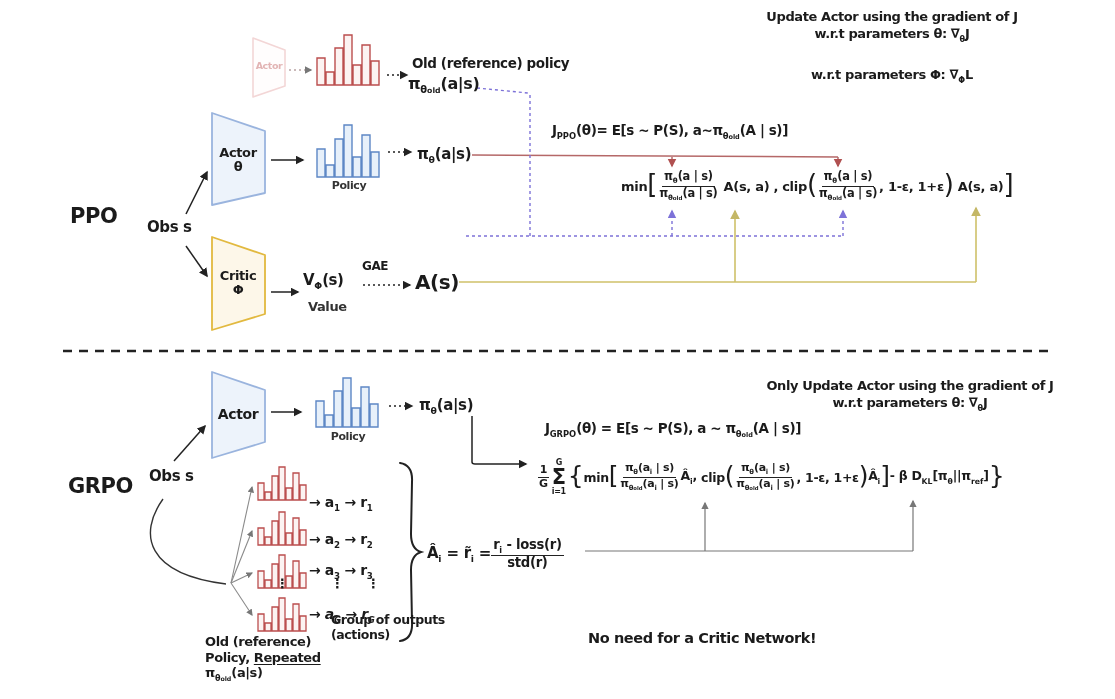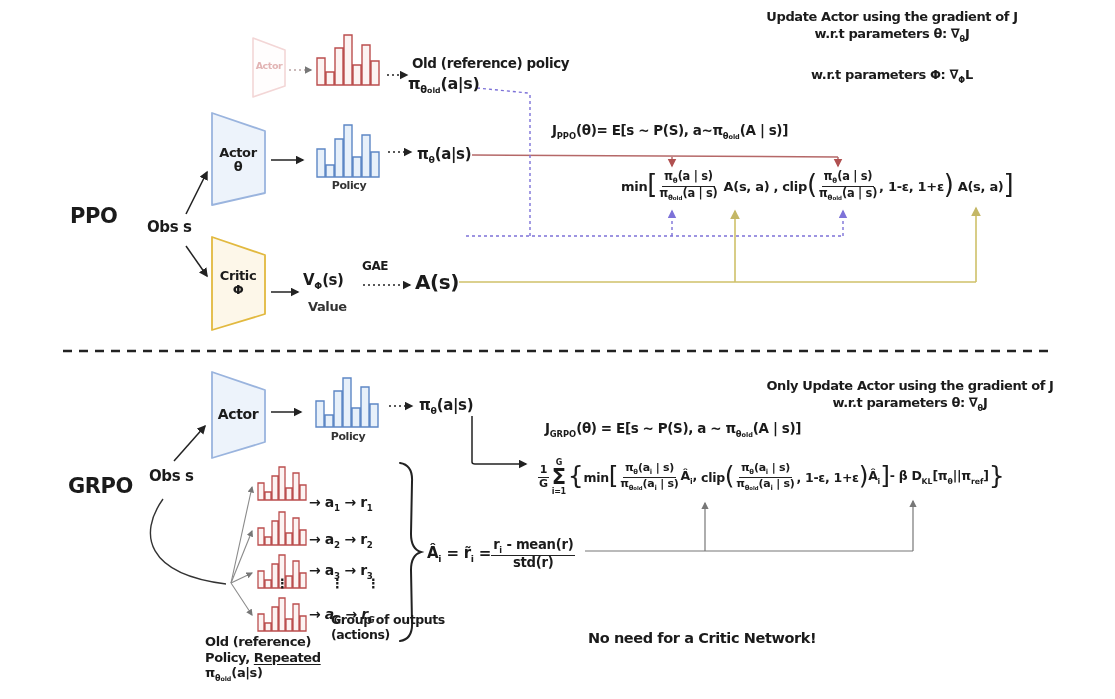--- a/index.html
+++ b/index.html
@@ -229,21 +229,21 @@
   <div class="t" style="left:309px;top:606px;font-size:14px;font-style:italic;">
     <span>→</span> <span>a</span><sub>G</sub> <span>→</span> <span>r</span><sub>G</sub>
   </div>
   <div class="t" style="left:276px;top:577px;font-size:13px;"><span>⋮</span></div>
   <div class="t" style="left:331px;top:577px;font-size:13px;"><span>⋮</span></div>
   <div class="t" style="left:367px;top:577px;font-size:13px;"><span>⋮</span></div>
 
   <div class="formula" style="left:427px;top:537px;height:34px;font-size:15px;">
     <span><span>Â</span><sub>i</sub><span> = </span><span>r̃</span><sub>i</sub><span> = </span></span>
     <span class="frac">
-        <span class="num"><span>r</span><sub>i</sub><span> - mean(</span><b>r</b><span>)</span></span>
+        <span class="num"><span>r</span><sub>i</sub><span> - loss(</span><b>r</b><span>)</span></span>
         <span class="den"><span>std(</span><b>r</b><span>)</span></span>
       </span>
   </div>
 
   <div class="t" style="left:588px;top:630px;font-size:14.5px;"><span>No need for a Critic Network!</span></div>
 
   <div class="t" style="left:205px;top:634px;font-size:13px;line-height:15.5px;">
     <div><b>Old</b><span> (reference)</span></div>
     <div><span>Policy, </span><b><u>Repeated</u></b></div>
     <div><span>π</span><sub><span>θ</span><span class="ss">old</span></sub><span>(a|s)</span></div>

